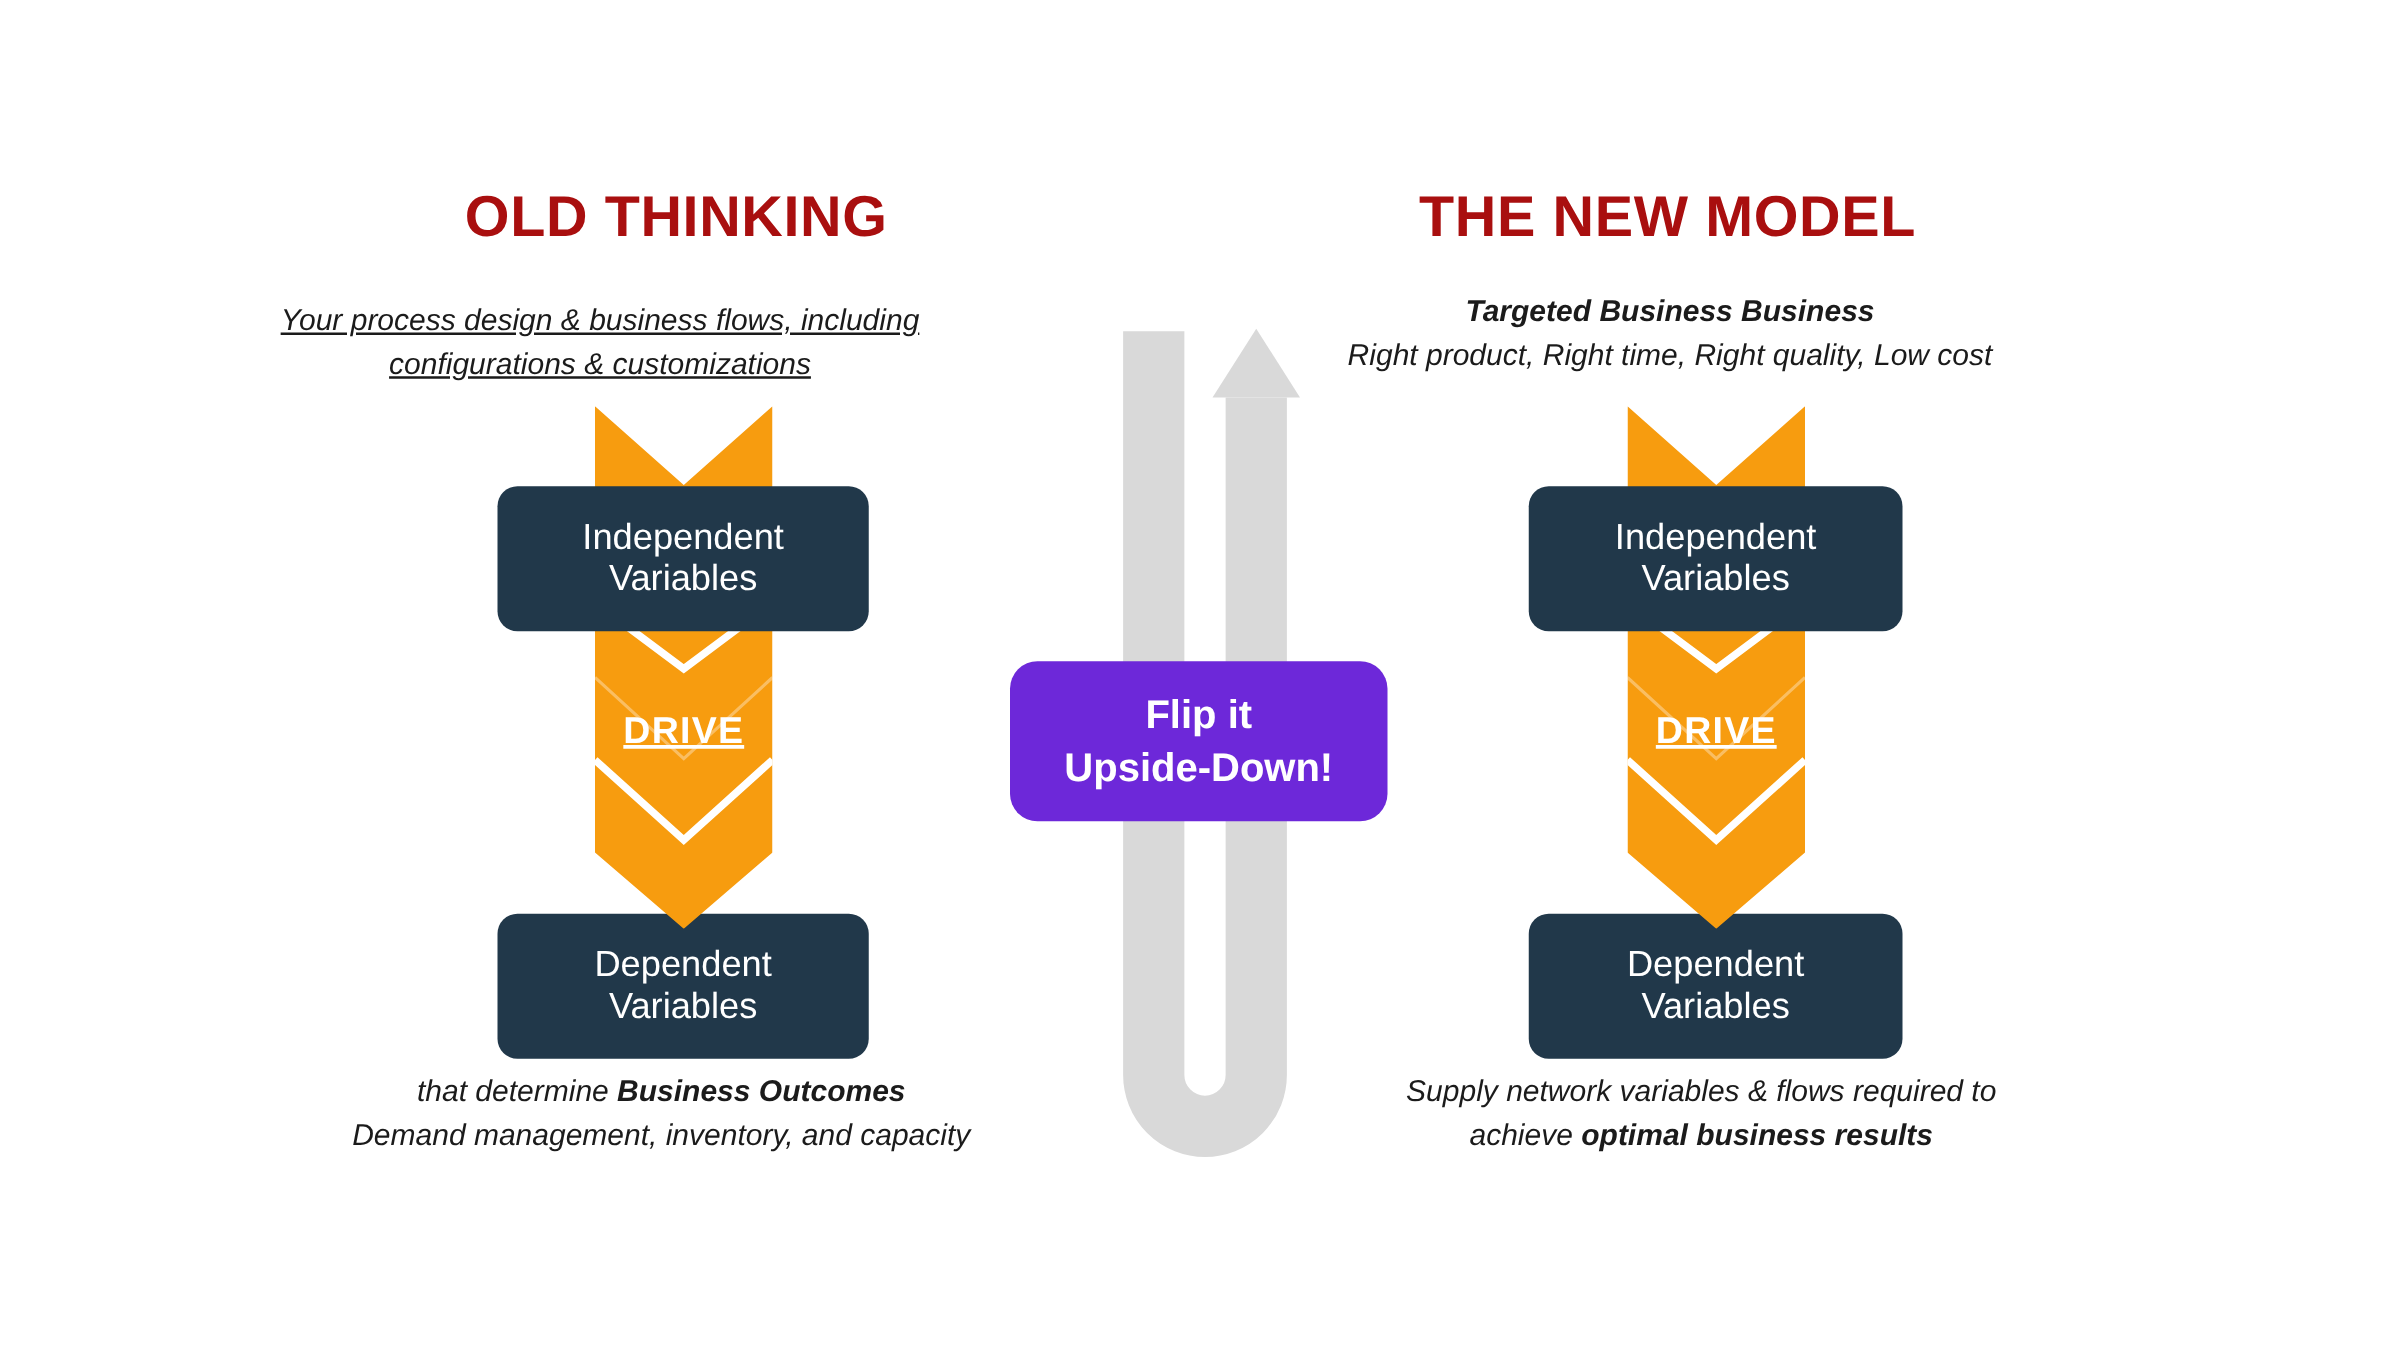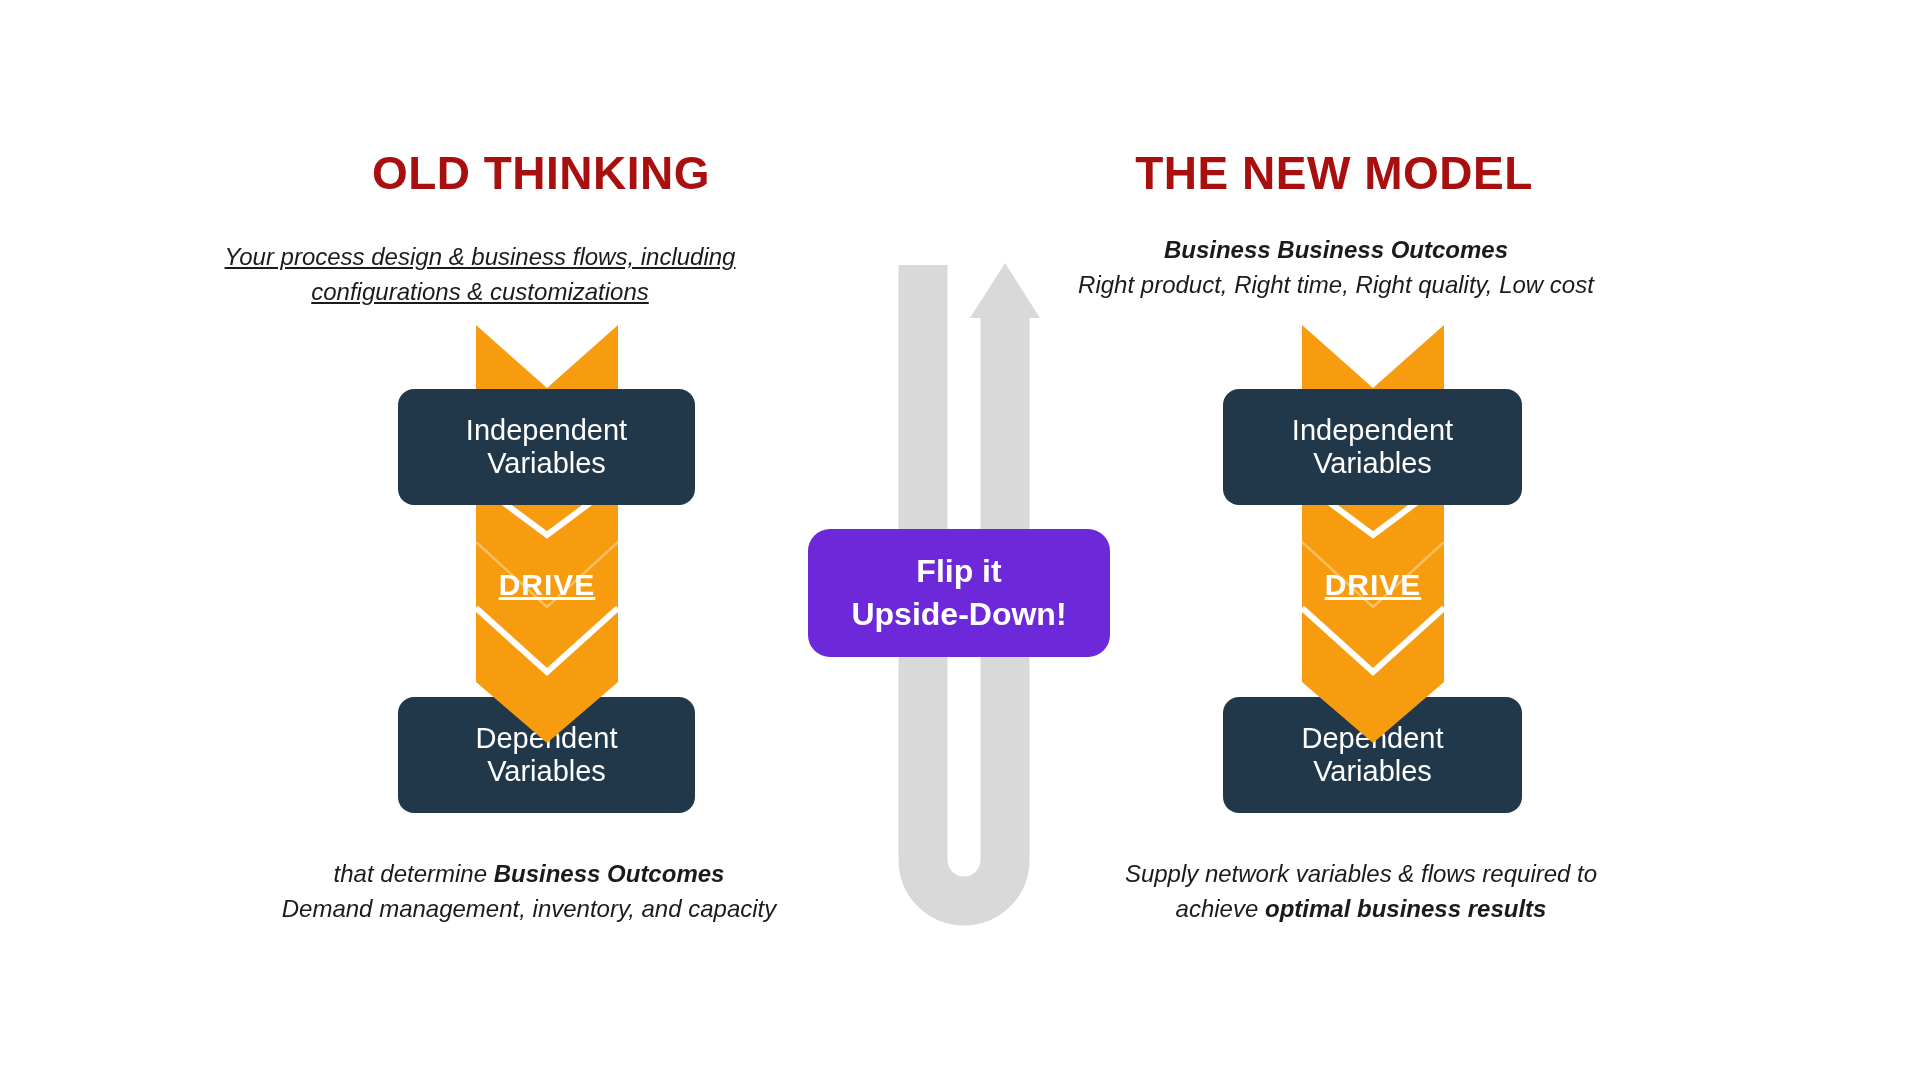--- a/index.html
+++ b/index.html
@@ -60,21 +60,21 @@
     flex-direction: column;
     align-items: center;
     justify-content: center;
     text-align: center;
     z-index: 3;
   }
   .navybox.under { z-index: 1; }
   .navybox.left-col  { left: 398px; width: 297px; }
   .navybox.right-col { left: 1223px; width: 299px; }
   .navybox.top-box    { top: 389px; }
-  .navybox.bottom-box { top: 697px; }
+  .navybox.bottom-box { top: 731px; }
   .drive {
     position: absolute;
     top: 568px;
     width: 142px;
     height: 34px;
     line-height: 34px;
     text-align: center;
     color: #ffffff;
     font-size: 30px;
     font-weight: 700;
@@ -165,21 +165,21 @@
   </svg>
 
   <div class="flip-box">
     <div>Flip it</div>
     <div>Upside-Down!</div>
   </div>
 
   <h1 class="title right-col">THE NEW MODEL</h1>
 
   <div class="subtitle right-col">
-    <div class="bold-line">Business Business Outcomes</div>
+    <div class="bold-line">Targeted Business Business</div>
     <div>Right product, Right time, Right quality, Low cost</div>
   </div>
 
   <svg class="arrow-svg right-col" width="142" height="418" viewBox="0 0 142 418">
     <polygon class="arrow-body" points="0,0 71,63 142,0 142,357 71,418 0,357"></polygon>
     <polyline class="chev" points="0,157 71,210 142,157"></polyline>
     <polyline class="chev faint" points="0,217 71,282 142,217"></polyline>
     <polyline class="chev" points="0,283 71,347 142,283"></polyline>
   </svg>
 

